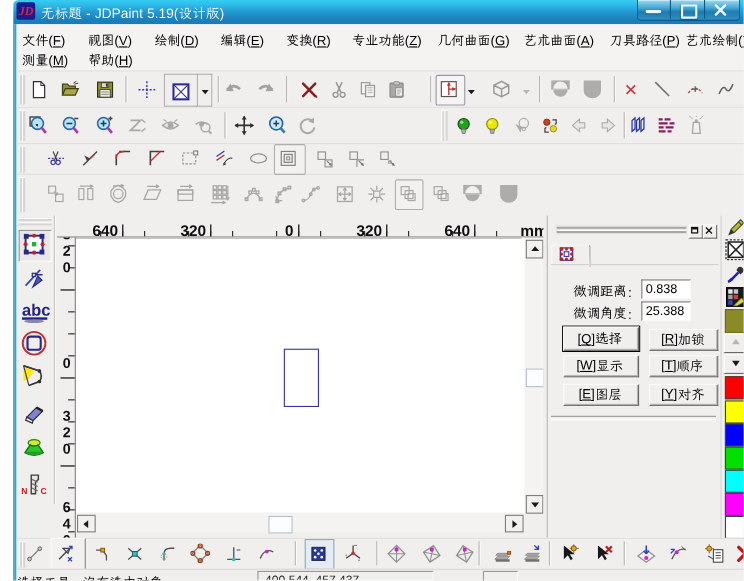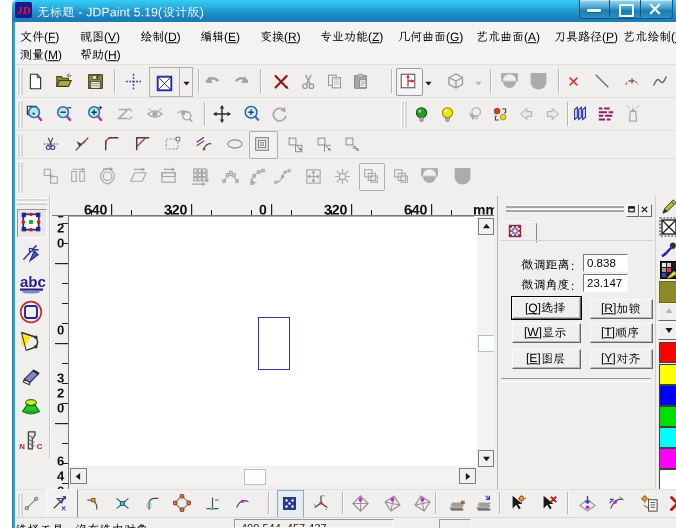--- a/index.html
+++ b/index.html
@@ -667,21 +667,21 @@
 <svg style="position:absolute;left:509px;top:276px;overflow:visible" width="51" height="17" viewBox="0 -12.8 51 17.1">
       <path d="M10.7 -6.4 11.4 -6.5Q11.5 -6.5 11.6 -6.5Q11.7 -6.6 11.7 -6.6Q11.7 -6.7 11.6 -6.8Q11.4 -7.0 11.3 -7.1Q11.2 -7.1 11.0 -7.1Q11.0 -7.1 11.0 -7.1Q11.0 -7.1 10.9 -7.1Q10.8 -7.1 10.7 -7.1Q10.6 -7.0 10.4 -7.0L8.8 -6.9Q9.0 -7.5 9.1 -8.0Q9.3 -8.6 9.4 -9.1Q9.4 -9.1 9.4 -9.2Q9.4 -9.3 9.2 -9.4Q9.1 -9.5 8.9 -9.6Q8.7 -9.6 8.6 -9.6Q8.5 -9.6 8.5 -9.5Q8.5 -9.5 8.5 -9.4Q8.5 -9.3 8.5 -9.3Q8.6 -9.2 8.6 -9.1Q8.6 -9.1 8.6 -9.0Q8.6 -9.0 8.5 -8.9Q8.5 -8.5 8.3 -7.8Q8.2 -7.1 8.0 -6.5Q7.8 -5.8 7.2 -4.0Q7.1 -3.8 7.1 -3.6Q7.1 -3.5 7.1 -3.5Q7.3 -3.5 7.4 -3.8Q7.6 -4.0 7.8 -4.4Q8.0 -4.8 8.2 -5.2Q8.3 -4.5 8.6 -3.9Q8.8 -3.3 9.0 -2.7Q8.6 -1.8 7.9 -0.9Q7.3 0.0 6.6 0.8Q6.5 1.0 6.5 1.1Q6.5 1.2 6.5 1.2Q6.6 1.2 6.9 1.0Q7.2 0.8 7.6 0.4Q8.1 -0.0 8.5 -0.6Q9.0 -1.2 9.4 -2.0Q9.8 -1.1 10.3 -0.4Q10.7 0.3 11.2 0.9Q11.3 1.0 11.4 1.0Q11.5 1.0 11.9 0.8Q12.1 0.7 12.1 0.6Q12.1 0.6 12.0 0.5Q10.7 -0.8 9.8 -2.7Q10.1 -3.5 10.3 -4.4Q10.6 -5.4 10.7 -6.4ZM3.8 -8.9Q3.9 -9.0 3.9 -9.0Q3.9 -9.1 3.7 -9.2Q3.6 -9.4 3.4 -9.5Q3.3 -9.6 3.2 -9.6Q3.0 -9.6 3.0 -9.4Q3.0 -9.2 2.7 -8.7Q2.5 -8.2 2.0 -7.6Q1.5 -6.9 0.8 -6.2Q0.6 -6.0 0.6 -5.9Q0.6 -5.8 0.7 -5.8Q0.8 -5.8 1.3 -6.1Q1.7 -6.4 2.4 -7.1Q3.1 -7.8 3.8 -8.9ZM8.6 -6.3 10.0 -6.4Q9.8 -4.8 9.4 -3.6Q8.9 -4.8 8.6 -6.2ZM6.9 -2.1Q6.7 -2.0 6.4 -1.7L6.4 -3.5Q6.4 -3.6 6.1 -3.8Q5.9 -3.9 5.7 -3.9Q5.6 -3.9 5.6 -3.8Q5.6 -3.7 5.6 -3.7Q5.7 -3.5 5.7 -3.4Q5.7 -3.3 5.7 -3.1L5.7 -1.3Q5.2 -0.9 5.1 -0.8Q5.0 -0.8 5.0 -0.8Q5.0 -0.7 5.0 -0.7Q5.2 -0.4 5.6 -0.3Q5.6 -0.3 5.6 -0.3Q5.6 -0.3 5.6 -0.3Q5.8 -0.3 6.0 -0.5Q6.3 -0.7 6.6 -1.1Q6.9 -1.4 7.1 -1.8Q7.4 -2.1 7.6 -2.4Q7.8 -2.6 7.8 -2.7Q7.8 -2.8 7.7 -2.8Q7.6 -2.8 7.4 -2.6Q7.2 -2.4 6.9 -2.1ZM3.4 0.4Q4.3 -0.4 4.7 -1.3Q5.1 -2.1 5.1 -3.4V-3.5Q5.1 -3.6 4.9 -3.7Q4.8 -3.8 4.6 -3.9Q4.5 -3.9 4.4 -3.9Q4.3 -3.9 4.3 -3.8Q4.3 -3.8 4.4 -3.7Q4.4 -3.6 4.4 -3.3V-3.1Q4.3 -1.2 3.2 0.2Q3.1 0.4 3.1 0.4Q3.1 0.5 3.1 0.5Q3.2 0.5 3.4 0.4ZM4.0 -4.4 4.2 -4.4 7.0 -4.6Q7.1 -4.6 7.2 -4.6Q7.3 -4.7 7.3 -4.8Q7.3 -4.9 7.1 -5.1Q6.9 -5.2 6.7 -5.2Q6.6 -5.2 6.6 -5.2Q6.4 -5.1 6.3 -5.1Q6.2 -5.1 6.0 -5.1L4.1 -5.0H4.0Q3.7 -5.0 3.6 -5.1Q3.5 -5.1 3.5 -5.1Q3.4 -5.1 3.4 -5.0Q3.4 -5.0 3.4 -4.9Q3.5 -4.7 3.6 -4.5Q3.7 -4.4 4.0 -4.4ZM4.3 -5.7Q4.3 -5.7 4.5 -5.7Q4.7 -5.8 4.8 -5.8L6.6 -6.1Q6.6 -6.0 6.6 -6.0Q6.6 -5.9 6.6 -5.9Q6.6 -5.8 6.6 -5.7Q6.6 -5.6 6.7 -5.5Q6.9 -5.4 7.0 -5.4Q7.1 -5.4 7.2 -5.5Q7.2 -5.5 7.2 -5.7L7.3 -8.1Q7.3 -8.2 7.2 -8.3Q7.1 -8.4 6.9 -8.4Q6.6 -8.6 6.6 -8.6Q6.5 -8.6 6.5 -8.5Q6.5 -8.5 6.5 -8.4Q6.6 -8.2 6.6 -8.0V-6.6L5.9 -6.6L6.0 -9.0Q6.0 -9.2 5.7 -9.3Q5.4 -9.4 5.3 -9.4Q5.1 -9.4 5.1 -9.4Q5.1 -9.3 5.2 -9.3Q5.3 -9.0 5.3 -8.9L5.3 -6.5L4.6 -6.4L4.7 -7.8V-7.9Q4.7 -8.1 4.4 -8.2Q4.1 -8.3 4.0 -8.3Q3.9 -8.3 3.9 -8.2Q3.9 -8.1 3.9 -8.1Q4.0 -7.8 4.0 -7.6L4.0 -6.7Q4.0 -6.5 3.9 -6.2Q3.9 -6.2 3.9 -6.1Q3.9 -6.0 4.0 -5.9Q4.1 -5.8 4.2 -5.7Q4.3 -5.7 4.3 -5.7ZM0.3 -2.5Q0.5 -2.5 1.1 -3.0Q1.7 -3.5 2.0 -3.9L2.0 -0.2Q2.0 0.2 1.9 0.4Q1.9 0.5 1.9 0.6Q1.9 0.7 2.0 0.8Q2.1 0.9 2.3 1.0Q2.4 1.0 2.5 1.0Q2.7 1.0 2.7 0.8V-4.8Q3.1 -5.3 3.4 -5.8Q3.7 -6.3 3.7 -6.4Q3.7 -6.6 3.6 -6.7Q3.5 -6.8 3.3 -6.9Q3.1 -7.0 3.0 -7.0Q2.9 -7.0 2.9 -6.9V-6.8Q2.9 -6.4 2.3 -5.4Q1.7 -4.4 0.4 -2.9Q0.2 -2.7 0.2 -2.5Q0.2 -2.5 0.3 -2.5Z M22.5 -8.4 22.5 0.2Q21.8 0.0 21.1 -0.3Q20.8 -0.5 20.7 -0.5Q20.6 -0.5 20.6 -0.4Q20.6 -0.3 20.8 -0.1Q21.0 0.1 21.3 0.3Q21.5 0.5 21.8 0.7Q22.1 0.9 22.4 1.1Q22.6 1.2 22.7 1.2Q22.9 1.2 23.1 1.0Q23.3 0.9 23.3 0.6Q23.3 0.5 23.3 0.4Q23.3 0.3 23.3 0.2L23.3 -8.4Q23.3 -8.5 23.3 -8.6Q23.3 -8.6 23.3 -8.7Q23.3 -8.9 23.1 -9.0Q22.9 -9.1 22.8 -9.1H22.7L18.2 -8.8Q17.8 -9.0 17.6 -9.0Q17.4 -9.1 17.3 -9.1Q17.2 -9.1 17.2 -9.0Q17.2 -9.0 17.3 -8.8Q17.4 -8.5 17.4 -8.1V-7.1Q17.4 -5.8 17.4 -4.7Q17.4 -3.6 17.3 -2.7Q17.2 -1.8 17.0 -1.0Q16.7 -0.1 16.3 0.8Q16.2 0.9 16.2 1.0Q16.2 1.2 16.3 1.2Q16.4 1.2 16.7 0.9Q16.9 0.5 17.3 -0.1Q17.6 -0.8 17.8 -1.8Q18.1 -2.8 18.1 -4.1Q18.1 -4.5 18.2 -5.1Q18.2 -5.7 18.2 -6.3Q18.2 -6.9 18.2 -7.5V-8.1ZM20.6 -5.0 22.1 -5.1Q22.2 -5.1 22.3 -5.1Q22.4 -5.2 22.4 -5.2Q22.4 -5.3 22.3 -5.4Q22.2 -5.6 22.0 -5.6Q21.9 -5.7 21.8 -5.7Q21.7 -5.7 21.7 -5.7Q21.5 -5.6 21.3 -5.6L20.6 -5.6V-6.3L21.8 -6.4Q22.0 -6.4 22.0 -6.6Q22.0 -6.6 22.0 -6.7Q21.9 -6.8 21.8 -6.9Q21.7 -7.0 21.5 -7.0Q21.4 -7.0 21.4 -7.0Q21.2 -7.0 21.0 -6.9L20.6 -6.9V-7.6Q20.6 -7.7 20.5 -7.8Q20.5 -7.9 20.3 -7.9Q20.0 -8.0 19.8 -8.0Q19.7 -8.0 19.7 -8.0Q19.7 -7.9 19.8 -7.8Q19.9 -7.6 19.9 -7.3V-6.9L19.2 -6.8H19.1Q18.8 -6.8 18.7 -6.8Q18.6 -6.9 18.6 -6.9Q18.5 -6.9 18.5 -6.9Q18.5 -6.9 18.5 -6.8Q18.5 -6.8 18.5 -6.7Q18.6 -6.5 18.7 -6.4Q18.7 -6.3 18.8 -6.3Q18.9 -6.2 19.1 -6.2Q19.2 -6.2 19.2 -6.2Q19.3 -6.2 19.3 -6.2L19.9 -6.3V-5.6L19.1 -5.5Q19.0 -5.5 19.0 -5.5Q18.9 -5.5 18.9 -5.5Q18.7 -5.5 18.5 -5.6Q18.4 -5.6 18.4 -5.6Q18.3 -5.6 18.3 -5.5Q18.3 -5.5 18.3 -5.4Q18.5 -5.1 18.6 -5.0Q18.8 -4.9 18.9 -4.9Q19.0 -4.9 19.1 -4.9Q19.2 -4.9 19.2 -4.9L19.9 -4.9Q19.9 -4.9 19.9 -4.8Q19.9 -4.7 19.8 -4.6Q19.8 -4.6 19.8 -4.5Q19.8 -4.5 19.8 -4.4Q19.8 -4.2 20.1 -4.1Q20.3 -4.0 20.4 -4.0Q20.6 -4.0 20.6 -4.3ZM19.8 -1.2 21.5 -1.3Q21.7 -1.3 21.8 -1.3Q21.9 -1.3 21.9 -1.4Q21.9 -1.6 21.5 -1.9L21.8 -3.2Q21.8 -3.3 21.8 -3.3Q21.8 -3.4 21.8 -3.4Q21.8 -3.6 21.6 -3.7Q21.5 -3.8 21.3 -3.8H21.3L19.6 -3.7Q19.0 -3.9 18.8 -3.9Q18.7 -3.9 18.7 -3.9Q18.7 -3.8 18.8 -3.7Q18.8 -3.5 18.9 -3.4Q18.9 -3.2 18.9 -3.1L19.0 -1.9Q19.1 -1.8 19.1 -1.8Q19.1 -1.7 19.1 -1.6Q19.1 -1.6 19.1 -1.5Q19.0 -1.4 19.0 -1.4Q19.0 -1.3 19.0 -1.2Q19.0 -1.1 19.1 -1.0Q19.2 -0.9 19.4 -0.8Q19.5 -0.8 19.6 -0.8Q19.8 -0.8 19.8 -1.0V-1.1ZM21.0 -3.1 20.9 -1.9 19.7 -1.8 19.6 -3.1ZM14.5 -8.6Q15.3 -7.8 15.7 -7.4Q16.0 -7.0 16.1 -7.0Q16.3 -7.0 16.4 -7.2Q16.6 -7.4 16.6 -7.5Q16.6 -7.6 16.0 -8.2Q15.4 -8.7 15.1 -9.0Q14.7 -9.2 14.6 -9.2Q14.5 -9.2 14.4 -9.1Q14.3 -8.9 14.3 -8.8Q14.3 -8.7 14.5 -8.6ZM15.8 -5.1 15.9 -5.2Q16.0 -5.3 16.0 -5.4Q16.0 -5.5 15.8 -5.7Q15.6 -5.8 15.5 -5.8L13.6 -5.6Q13.6 -5.6 13.5 -5.6H13.4Q13.3 -5.6 13.0 -5.6Q12.9 -5.6 12.9 -5.5Q12.9 -5.4 13.1 -5.1Q13.3 -4.9 13.6 -4.9H13.7Q13.8 -4.9 13.8 -4.9L15.1 -5.1L15.0 -1.0L14.8 -0.9Q14.6 -0.8 14.4 -0.7Q14.2 -0.7 14.2 -0.6Q14.2 -0.6 14.3 -0.4Q14.4 -0.2 14.6 -0.0Q14.7 0.1 14.9 0.1Q15.0 0.1 15.2 -0.1Q15.5 -0.3 16.0 -1.0L16.8 -2.0Q17.0 -2.3 17.0 -2.4Q17.0 -2.4 16.9 -2.4Q16.7 -2.4 16.3 -2.0Q15.9 -1.6 15.7 -1.5Z M30.3 -4.3V-2.8L27.8 -2.7Q27.8 -2.8 27.8 -2.8Q27.8 -2.9 27.8 -2.9Q27.8 -3.2 27.8 -3.6Q27.8 -3.9 27.8 -4.2ZM33.6 -4.4 33.6 -2.9 31.0 -2.8V-4.3ZM30.3 -6.2V-5.0L27.8 -4.9Q27.8 -5.2 27.8 -5.5Q27.8 -5.8 27.8 -6.1ZM33.6 -6.4V-5.1L31.0 -5.0V-6.2ZM29.0 -8.1 31.9 -8.2Q31.6 -7.9 31.3 -7.6Q30.9 -7.3 30.5 -6.9L27.8 -6.7L27.6 -6.8Q28.4 -7.4 29.0 -8.1ZM33.6 -2.3V0.3Q33.2 0.1 32.8 -0.1Q32.4 -0.3 32.0 -0.5Q31.8 -0.6 31.6 -0.6Q31.5 -0.6 31.5 -0.5Q31.5 -0.4 31.7 -0.2Q31.9 0.0 32.2 0.2Q32.5 0.5 32.9 0.7Q33.2 0.9 33.5 1.1Q33.8 1.2 33.9 1.2Q34.1 1.2 34.3 1.0Q34.5 0.8 34.5 0.6Q34.5 0.5 34.4 0.4Q34.4 0.4 34.4 0.3L34.4 -6.4Q34.4 -6.5 34.4 -6.5Q34.5 -6.6 34.5 -6.6Q34.5 -6.8 34.3 -6.9Q34.1 -7.1 34.0 -7.1H33.9L31.5 -6.9Q31.8 -7.2 32.2 -7.5Q32.5 -7.8 32.8 -8.1Q33.0 -8.3 33.0 -8.4Q33.0 -8.5 32.8 -8.7Q32.7 -8.9 32.4 -8.9Q32.3 -8.9 32.3 -8.9Q32.2 -8.9 32.2 -8.9L29.5 -8.7Q29.7 -8.9 29.9 -9.1Q30.0 -9.3 30.2 -9.6Q30.2 -9.6 30.2 -9.7Q30.2 -9.8 30.1 -9.9Q29.9 -10.1 29.7 -10.2Q29.5 -10.3 29.4 -10.3Q29.3 -10.3 29.3 -10.2V-10.1Q29.3 -9.8 29.2 -9.6Q28.6 -8.7 27.8 -7.8Q27.1 -6.9 26.0 -6.0Q25.9 -5.9 25.9 -5.8Q25.9 -5.7 26.0 -5.7Q26.1 -5.7 26.3 -5.8Q26.5 -6.0 27.0 -6.3Q27.0 -6.3 27.1 -6.2Q27.1 -6.1 27.1 -6.0Q27.1 -5.7 27.1 -5.4Q27.1 -5.1 27.1 -4.8Q27.1 -4.0 27.0 -3.3Q27.0 -2.6 26.8 -1.9Q26.7 -1.3 26.4 -0.6Q26.0 0.0 25.4 0.7Q25.3 0.9 25.3 1.0Q25.3 1.1 25.4 1.1Q25.5 1.1 25.8 0.9Q26.0 0.7 26.4 0.3Q26.8 -0.1 27.1 -0.7Q27.4 -1.3 27.6 -2.1Z M41.5 -2.7 45.0 -2.9Q44.3 -2.0 43.4 -1.3Q43.0 -1.6 42.6 -1.9Q42.2 -2.1 41.8 -2.4Q41.7 -2.5 41.6 -2.5Q41.4 -2.5 41.3 -2.4Q41.2 -2.2 41.2 -2.1Q41.2 -2.1 41.2 -2.0Q41.3 -2.0 41.4 -1.9Q41.7 -1.6 42.1 -1.4Q42.4 -1.1 42.8 -0.9Q42.0 -0.4 41.2 -0.0Q40.3 0.4 39.4 0.6Q39.0 0.8 39.0 0.9Q39.0 1.0 39.3 1.0Q39.3 1.0 39.7 1.0Q40.0 0.9 40.6 0.8Q41.2 0.6 42.0 0.3Q42.7 0.0 43.4 -0.5Q44.2 -0.0 44.9 0.3Q45.6 0.6 46.2 0.8Q46.8 1.0 47.1 1.1Q47.5 1.2 47.5 1.2Q47.6 1.2 47.7 1.1Q47.9 1.0 48.1 0.8Q48.1 0.7 48.1 0.6Q48.1 0.5 47.9 0.5Q46.7 0.2 45.8 -0.1Q44.9 -0.5 44.1 -1.0Q45.0 -1.7 45.8 -2.8Q45.9 -2.8 46.0 -2.9Q46.0 -3.0 46.0 -3.1Q46.0 -3.2 45.8 -3.5Q45.7 -3.6 45.4 -3.6H45.2L41.4 -3.3Q41.4 -3.3 41.3 -3.3Q41.2 -3.3 41.1 -3.3Q40.8 -3.3 40.5 -3.4H40.5Q40.4 -3.4 40.4 -3.3Q40.4 -3.2 40.4 -3.2Q40.6 -2.8 40.8 -2.7Q41.1 -2.6 41.2 -2.6Q41.3 -2.6 41.4 -2.7Q41.4 -2.7 41.5 -2.7ZM44.3 -5.8 44.3 -4.9 42.3 -4.7 42.3 -5.7ZM47.1 -5.9H47.1Q47.3 -6.0 47.3 -6.1Q47.3 -6.2 47.2 -6.3Q47.1 -6.5 46.9 -6.6Q46.8 -6.7 46.6 -6.7Q46.6 -6.7 46.5 -6.6Q46.4 -6.6 46.2 -6.6Q46.0 -6.5 45.9 -6.5L45.1 -6.5L45.2 -7.1V-7.1Q45.2 -7.3 45.0 -7.5Q44.8 -7.6 44.6 -7.6Q44.4 -7.6 44.3 -7.6Q44.2 -7.6 44.2 -7.6Q44.2 -7.5 44.3 -7.5Q44.4 -7.2 44.4 -6.9Q44.4 -6.9 44.4 -6.9Q44.4 -6.9 44.4 -6.8L44.4 -6.4L42.2 -6.3L42.2 -7.0Q42.2 -7.2 42.0 -7.3Q41.8 -7.4 41.6 -7.4Q41.4 -7.4 41.4 -7.4Q41.2 -7.4 41.2 -7.3Q41.2 -7.3 41.2 -7.3Q41.3 -7.1 41.4 -7.0Q41.4 -6.8 41.4 -6.7L41.5 -6.3L40.5 -6.2Q40.5 -6.2 40.4 -6.2Q40.4 -6.2 40.3 -6.2Q40.2 -6.2 40.1 -6.2Q40.0 -6.2 39.9 -6.3Q39.9 -6.3 39.8 -6.3Q39.8 -6.3 39.8 -6.2Q39.8 -6.2 39.8 -6.1Q39.9 -5.7 40.1 -5.6Q40.4 -5.6 40.5 -5.6Q40.6 -5.6 40.7 -5.6Q40.7 -5.6 40.8 -5.6L41.5 -5.6L41.6 -4.8Q41.6 -4.7 41.6 -4.6Q41.6 -4.5 41.6 -4.4Q41.6 -4.4 41.6 -4.3Q41.6 -4.3 41.6 -4.2Q41.6 -4.2 41.6 -4.2Q41.6 -4.1 41.6 -4.1Q41.6 -4.0 41.7 -3.9Q41.9 -3.8 42.0 -3.7Q42.2 -3.7 42.2 -3.7Q42.4 -3.7 42.4 -4.0V-4.1L44.9 -4.2Q45.2 -4.3 45.2 -4.4Q45.2 -4.6 45.0 -4.9L45.1 -5.8ZM39.6 -7.5 47.3 -7.9Q47.6 -7.9 47.6 -8.1Q47.6 -8.1 47.5 -8.3Q47.4 -8.4 47.2 -8.5Q47.1 -8.7 46.9 -8.7Q46.9 -8.7 46.8 -8.6Q46.7 -8.6 46.5 -8.6Q46.4 -8.5 46.2 -8.5L43.4 -8.4L43.4 -9.7Q43.4 -9.8 43.2 -9.9Q43.0 -10.0 42.8 -10.0Q42.6 -10.1 42.6 -10.1Q42.4 -10.1 42.4 -10.0Q42.4 -10.0 42.5 -9.9Q42.6 -9.6 42.6 -9.4L42.7 -8.3L39.7 -8.1Q39.3 -8.4 39.0 -8.5Q38.8 -8.6 38.7 -8.6Q38.6 -8.6 38.6 -8.5Q38.6 -8.4 38.7 -8.4Q38.7 -8.4 38.7 -8.3Q38.8 -7.8 38.8 -7.3V-7.0Q38.8 -6.3 38.8 -5.5Q38.7 -4.6 38.6 -3.6Q38.4 -2.6 38.1 -1.5Q37.8 -0.4 37.2 0.7Q37.0 0.9 37.0 1.0Q37.0 1.1 37.1 1.1Q37.2 1.1 37.4 0.8Q37.7 0.6 38.1 -0.0Q38.5 -0.6 38.8 -1.5Q39.2 -2.5 39.4 -3.8Q39.5 -4.6 39.6 -5.5Q39.6 -6.4 39.6 -7.5Z" fill="#000"></path>
     </svg>
 <svg style="position:absolute;left:559px;top:258px;overflow:visible" width="6" height="14" viewBox="0 -12 6 14">
       <path d="M1.1 -5.1V-6.3H2.2V-5.1ZM1.1 0.0V-1.2H2.2V0.0Z" fill="#000"></path>
     </svg>
 <svg style="position:absolute;left:559px;top:278px;overflow:visible" width="6" height="14" viewBox="0 -12 6 14">
       <path d="M1.1 -5.1V-6.3H2.2V-5.1ZM1.1 0.0V-1.2H2.2V0.0Z" fill="#000"></path>
     </svg>
 <div style="position:absolute;left:571px;top:254px;width:45px;height:18px;background:#fff;border:1px solid;border-color:#7a7876 #fbfaf9 #fbfaf9 #7a7876;font-family:'Liberation Sans';font-size:11.5px;color:#000;padding:2px 0 0 3px;box-sizing:border-box;">0.838</div>
-<div style="position:absolute;left:571px;top:274px;width:45px;height:18px;background:#fff;border:1px solid;border-color:#7a7876 #fbfaf9 #fbfaf9 #7a7876;font-family:'Liberation Sans';font-size:11.5px;color:#000;padding:2px 0 0 3px;box-sizing:border-box;">23.147</div>
+<div style="position:absolute;left:571px;top:274px;width:45px;height:18px;background:#fff;border:1px solid;border-color:#7a7876 #fbfaf9 #fbfaf9 #7a7876;font-family:'Liberation Sans';font-size:11.5px;color:#000;padding:2px 0 0 3px;box-sizing:border-box;">25.388</div>
 <div style="position:absolute;left:499px;top:296px;width:69px;height:22px;border:1px solid #000;"></div>
     <div style="position:absolute;left:500px;top:297px;width:67px;height:20px;background:#f0efee;border:1px solid;border-color:#fbfaf9 #6a6866 #6a6866 #fbfaf9;box-shadow:inset -1px -1px 0 #b8b6b4;"></div>
     <svg style="position:absolute;left:513px;top:300px;overflow:visible" width="42" height="15" viewBox="0 -12 42 15">
       <path d="M0.9 2.5V-8.7H3.2V-7.9H1.9V1.7H3.2V2.5Z M12.1 -4.2Q12.1 -2.4 11.2 -1.3Q10.3 -0.2 8.8 0.0Q9.0 0.8 9.4 1.1Q9.8 1.4 10.4 1.4Q10.7 1.4 11.1 1.4V2.1Q10.5 2.3 10.0 2.3Q9.1 2.3 8.6 1.8Q8.0 1.3 7.6 0.1Q6.5 0.0 5.6 -0.5Q4.8 -1.0 4.3 -2.0Q3.9 -2.9 3.9 -4.2Q3.9 -6.1 5.0 -7.3Q6.1 -8.4 8.0 -8.4Q9.3 -8.4 10.2 -7.9Q11.1 -7.4 11.6 -6.4Q12.1 -5.5 12.1 -4.2ZM11.0 -4.2Q11.0 -5.7 10.2 -6.6Q9.4 -7.5 8.0 -7.5Q6.6 -7.5 5.8 -6.6Q5.0 -5.7 5.0 -4.2Q5.0 -2.6 5.8 -1.7Q6.6 -0.8 8.0 -0.8Q9.4 -0.8 10.2 -1.7Q11.0 -2.6 11.0 -4.2Z M12.8 2.5V1.7H14.1V-7.9H12.8V-8.7H15.1V2.5Z" fill="#000"></path>
       <rect x="3.3" y="1.2" width="9.3" height="1" fill="#000"></rect>
     </svg>
     <svg style="position:absolute;left:529px;top:299px;overflow:visible" width="26" height="17" viewBox="0 -12.8 26 17.1">
       <path d="M10.9 0.9H11.0Q11.2 0.9 11.4 0.8Q11.5 0.7 11.7 0.4Q11.7 0.3 11.7 0.2Q11.7 0.1 11.6 0.1H11.5Q11.4 0.1 11.2 0.1Q11.1 0.1 11.0 0.1Q10.4 0.1 9.7 0.1Q8.9 0.0 8.1 -0.1Q7.2 -0.2 6.4 -0.4Q5.5 -0.5 4.8 -0.6Q4.0 -0.7 3.5 -0.9Q3.1 -0.9 2.8 -1.0Q3.2 -1.4 3.4 -1.6Q3.6 -1.8 3.7 -1.9Q3.8 -2.0 3.8 -2.1Q3.8 -2.3 3.7 -2.4Q3.6 -2.5 3.4 -2.6Q3.2 -2.8 2.7 -3.1Q2.6 -3.2 2.6 -3.2Q2.6 -3.2 2.6 -3.2Q2.8 -3.5 3.1 -3.8Q3.3 -4.0 3.6 -4.4Q3.7 -4.4 3.7 -4.5Q3.8 -4.6 3.8 -4.7Q3.8 -4.8 3.6 -5.0Q3.5 -5.1 3.3 -5.1Q3.3 -5.1 3.3 -5.1Q3.2 -5.1 3.2 -5.1L1.5 -4.9Q1.5 -4.9 1.4 -4.9Q1.3 -4.9 1.3 -4.9Q1.0 -4.9 0.9 -5.0Q0.9 -5.0 0.8 -5.0Q0.8 -5.0 0.8 -5.0Q0.7 -5.0 0.7 -4.9Q0.7 -4.7 0.9 -4.5Q1.1 -4.3 1.4 -4.3Q1.4 -4.3 1.5 -4.3Q1.6 -4.3 1.7 -4.3L2.8 -4.5Q2.6 -4.2 2.4 -4.0Q2.3 -3.8 2.1 -3.6Q1.9 -3.3 1.9 -3.1Q1.9 -2.8 2.2 -2.6Q2.4 -2.5 2.6 -2.4Q2.8 -2.3 2.9 -2.2Q3.0 -2.1 3.0 -2.1Q3.0 -2.1 3.0 -2.0Q2.7 -1.8 2.5 -1.5Q2.2 -1.3 1.8 -1.0Q1.2 -0.9 0.9 -0.9Q0.6 -0.8 0.5 -0.7Q0.4 -0.7 0.4 -0.5L0.4 -0.4Q0.4 -0.3 0.5 -0.2Q0.6 -0.1 0.7 -0.1Q0.7 -0.1 0.8 -0.1Q0.9 -0.1 0.9 -0.1Q1.3 -0.2 1.6 -0.3Q1.9 -0.3 2.2 -0.3Q2.5 -0.3 2.8 -0.3Q3.1 -0.2 3.4 -0.2Q3.9 -0.1 4.7 0.1Q5.5 0.2 6.4 0.4Q7.3 0.5 8.1 0.6Q9.0 0.7 9.7 0.8Q10.5 0.9 10.9 0.9ZM2.6 -5.8Q2.8 -5.7 2.9 -5.7Q3.0 -5.7 3.1 -5.8Q3.2 -5.9 3.2 -6.0Q3.3 -6.1 3.3 -6.2Q3.3 -6.3 3.0 -6.5Q2.4 -7.0 1.9 -7.2Q1.4 -7.5 1.4 -7.5Q1.2 -7.5 1.1 -7.3Q1.0 -7.2 1.0 -7.1Q1.0 -7.0 1.2 -6.8Q1.5 -6.6 1.9 -6.4Q2.3 -6.1 2.6 -5.8ZM3.8 -7.6Q4.0 -7.7 4.0 -7.8Q4.0 -7.9 3.8 -8.1Q3.6 -8.2 3.4 -8.4Q3.1 -8.6 2.8 -8.8Q2.6 -9.0 2.4 -9.1Q2.2 -9.2 2.1 -9.2Q2.0 -9.2 1.9 -9.1Q1.8 -8.9 1.8 -8.8Q1.8 -8.7 2.0 -8.6Q2.3 -8.3 2.6 -8.1Q3.0 -7.8 3.3 -7.5Q3.4 -7.4 3.5 -7.4Q3.6 -7.4 3.8 -7.6ZM4.2 -1.0Q4.3 -1.0 4.6 -1.2Q5.4 -1.7 6.1 -2.5Q6.8 -3.5 7.1 -4.8L7.9 -4.8L7.9 -2.3Q7.9 -1.8 8.0 -1.5Q8.2 -1.2 8.6 -1.1Q9.0 -0.9 9.7 -0.9Q11.1 -0.9 11.3 -1.5Q11.4 -1.8 11.5 -2.0Q11.5 -3.0 11.4 -3.3Q11.4 -3.7 11.2 -3.7Q11.0 -3.7 10.9 -3.1Q10.8 -2.5 10.7 -2.2Q10.6 -1.8 10.4 -1.7Q10.1 -1.6 9.7 -1.6Q8.9 -1.6 8.8 -2.0Q8.7 -2.1 8.7 -2.6L8.7 -4.9L11.3 -5.0Q11.6 -5.1 11.6 -5.2Q11.6 -5.4 11.2 -5.7Q11.1 -5.8 11.0 -5.8Q10.9 -5.8 10.8 -5.7Q10.7 -5.7 8.1 -5.5L8.1 -7.2L10.1 -7.3Q10.3 -7.3 10.3 -7.4Q10.3 -7.6 9.9 -7.9Q9.7 -8.0 9.7 -8.0Q9.6 -8.0 9.4 -7.9Q9.2 -7.9 8.1 -7.8L8.1 -9.5Q8.1 -9.8 7.5 -9.9Q7.3 -9.9 7.2 -9.9Q7.1 -9.9 7.1 -9.9Q7.1 -9.8 7.1 -9.7Q7.3 -9.5 7.3 -9.2L7.3 -7.8L6.3 -7.7Q6.7 -8.5 6.7 -8.7Q6.7 -8.8 6.5 -8.9Q6.4 -9.1 6.2 -9.2Q6.0 -9.3 5.9 -9.3Q5.8 -9.3 5.8 -9.1Q5.8 -9.1 5.8 -8.9Q5.8 -8.4 5.4 -7.5Q5.0 -6.6 4.7 -6.2Q4.5 -5.8 4.5 -5.7Q4.5 -5.6 4.6 -5.6Q4.7 -5.6 5.0 -5.9Q5.4 -6.2 5.9 -7.0L7.3 -7.1L7.3 -5.5L4.6 -5.3Q4.4 -5.3 4.2 -5.4Q4.1 -5.4 4.0 -5.4Q3.9 -5.4 3.9 -5.4Q3.9 -5.3 4.0 -5.3Q4.1 -4.8 4.3 -4.7Q4.5 -4.6 4.7 -4.6Q4.9 -4.6 5.1 -4.7L6.3 -4.7L6.2 -4.5Q5.7 -2.8 4.3 -1.4Q4.1 -1.2 4.1 -1.1Q4.1 -1.0 4.2 -1.0Z M19.9 -3.8 18.4 -3.7H18.3Q17.9 -3.7 17.8 -3.8Q17.7 -3.8 17.6 -3.8Q17.5 -3.8 17.5 -3.7Q17.5 -3.7 17.6 -3.7Q17.7 -3.3 17.9 -3.2Q18.0 -3.1 18.3 -3.1H18.4Q18.5 -3.1 18.6 -3.1L19.9 -3.1V-2.0L17.9 -1.9H17.8Q17.4 -1.9 17.3 -2.0Q17.1 -2.0 17.0 -2.0Q17.0 -2.0 17.0 -1.9Q17.0 -1.9 17.1 -1.7Q17.1 -1.5 17.3 -1.4Q17.5 -1.2 18.0 -1.2H18.1L19.9 -1.3V-0.2Q19.9 0.3 19.8 0.5Q19.8 0.6 19.8 0.6V0.7Q19.8 0.9 20.0 1.1Q20.3 1.2 20.4 1.2Q20.6 1.2 20.6 0.9V-1.3L23.3 -1.4Q23.6 -1.5 23.6 -1.6Q23.6 -1.8 23.2 -2.1Q23.0 -2.2 22.9 -2.2Q22.8 -2.2 22.6 -2.1Q22.3 -2.1 21.9 -2.1L20.6 -2.0V-3.2L22.5 -3.3Q22.8 -3.3 22.8 -3.4Q22.8 -3.5 22.7 -3.6Q22.6 -3.7 22.4 -3.9Q22.3 -4.0 22.2 -4.0Q22.1 -4.0 21.9 -3.9Q21.8 -3.9 21.4 -3.9L20.6 -3.8V-4.7Q20.6 -5.0 20.1 -5.1Q19.9 -5.1 19.8 -5.1Q19.7 -5.1 19.7 -5.1Q19.7 -5.0 19.8 -4.9Q19.9 -4.7 19.9 -4.4ZM12.7 -3.3Q12.6 -3.3 12.6 -3.2Q12.6 -3.2 12.6 -3.1Q12.8 -2.8 13.2 -2.6Q13.2 -2.6 13.3 -2.6Q13.6 -2.6 14.9 -3.4L14.9 0.1Q14.6 -0.0 14.3 -0.2Q13.9 -0.4 13.7 -0.5Q13.5 -0.7 13.4 -0.7Q13.3 -0.7 13.3 -0.6Q13.3 -0.5 13.7 -0.1Q14.0 0.3 14.4 0.7Q14.9 1.0 15.1 1.0Q15.2 1.0 15.3 1.0Q15.5 0.9 15.6 0.7Q15.7 0.6 15.7 0.4Q15.7 0.2 15.7 0.1Q15.7 0.0 15.7 -0.1L15.7 -3.9Q16.7 -4.5 16.9 -4.7Q17.1 -4.9 17.1 -5.0Q17.1 -5.1 17.0 -5.1Q16.9 -5.1 16.7 -5.0Q16.2 -4.7 15.7 -4.5L15.7 -6.3L17.1 -6.4Q17.4 -6.4 17.4 -6.6Q17.4 -6.7 17.1 -6.9Q16.9 -7.1 16.7 -7.1Q16.7 -7.1 16.6 -7.1Q16.4 -7.0 16.2 -7.0L15.7 -6.9L15.7 -9.2Q15.7 -9.4 15.4 -9.5Q15.1 -9.7 14.8 -9.7Q14.7 -9.7 14.7 -9.6Q14.7 -9.6 14.7 -9.5Q14.9 -9.3 14.9 -9.2Q15.0 -9.0 15.0 -8.8L15.0 -6.9L13.7 -6.8Q13.5 -6.8 13.3 -6.8Q13.1 -6.8 13.0 -6.8L12.9 -6.8Q12.8 -6.8 12.8 -6.8Q12.8 -6.7 12.9 -6.7Q12.9 -6.7 12.9 -6.5Q13.0 -6.4 13.2 -6.2Q13.3 -6.1 13.4 -6.1Q13.5 -6.1 13.9 -6.1L15.0 -6.2L14.9 -4.1Q13.9 -3.7 13.5 -3.5Q13.1 -3.3 12.7 -3.3ZM21.9 -9.1 18.3 -8.9Q18.2 -8.9 18.1 -8.9H17.8Q17.6 -8.9 17.4 -8.9H17.3Q17.2 -8.9 17.2 -8.9Q17.2 -8.8 17.3 -8.6Q17.4 -8.5 17.6 -8.3Q17.7 -8.2 17.9 -8.2Q18.1 -8.2 18.4 -8.2L21.6 -8.4Q21.0 -7.5 20.2 -6.7Q19.5 -7.2 18.9 -7.8Q18.6 -8.1 18.5 -8.1Q18.4 -8.1 18.3 -8.0Q18.1 -7.8 18.1 -7.8Q18.1 -7.7 18.3 -7.5Q18.7 -7.0 19.7 -6.2Q18.6 -5.3 17.3 -4.7Q17.0 -4.5 17.0 -4.4Q17.0 -4.3 17.1 -4.3Q17.1 -4.3 17.5 -4.4Q17.9 -4.5 18.6 -4.8Q19.3 -5.2 20.2 -5.8Q21.2 -5.2 22.3 -4.8Q23.4 -4.3 23.5 -4.3Q23.7 -4.3 23.9 -4.5Q24.1 -4.7 24.1 -4.8Q24.1 -4.9 24.0 -4.9Q22.0 -5.4 20.7 -6.3Q21.8 -7.2 22.5 -8.4L22.6 -8.5Q22.7 -8.6 22.7 -8.7Q22.7 -8.9 22.4 -9.0Q22.2 -9.1 22.0 -9.1Z" fill="#000"></path>
     </svg>
 <div style="position:absolute;left:578px;top:299px;width:61px;height:18px;background:#f0efee;border:1px solid;border-color:#fbfaf9 #6a6866 #6a6866 #fbfaf9;box-shadow:inset -1px -1px 0 #b8b6b4;"></div>

